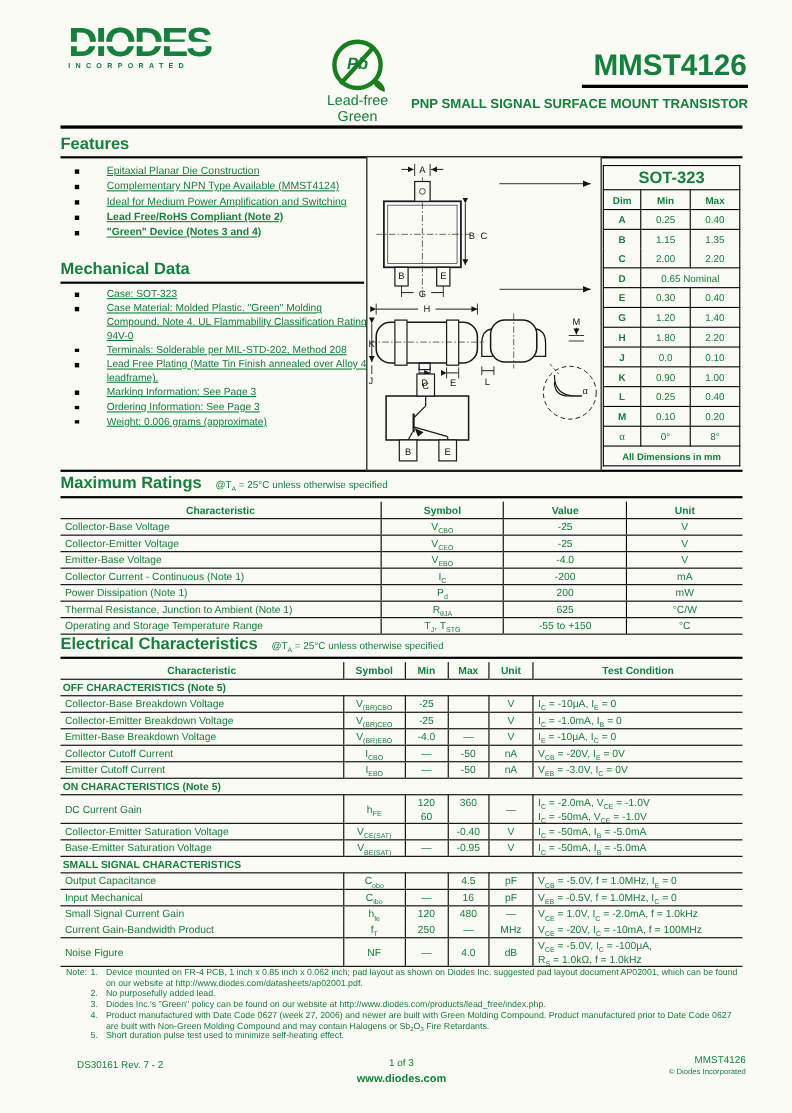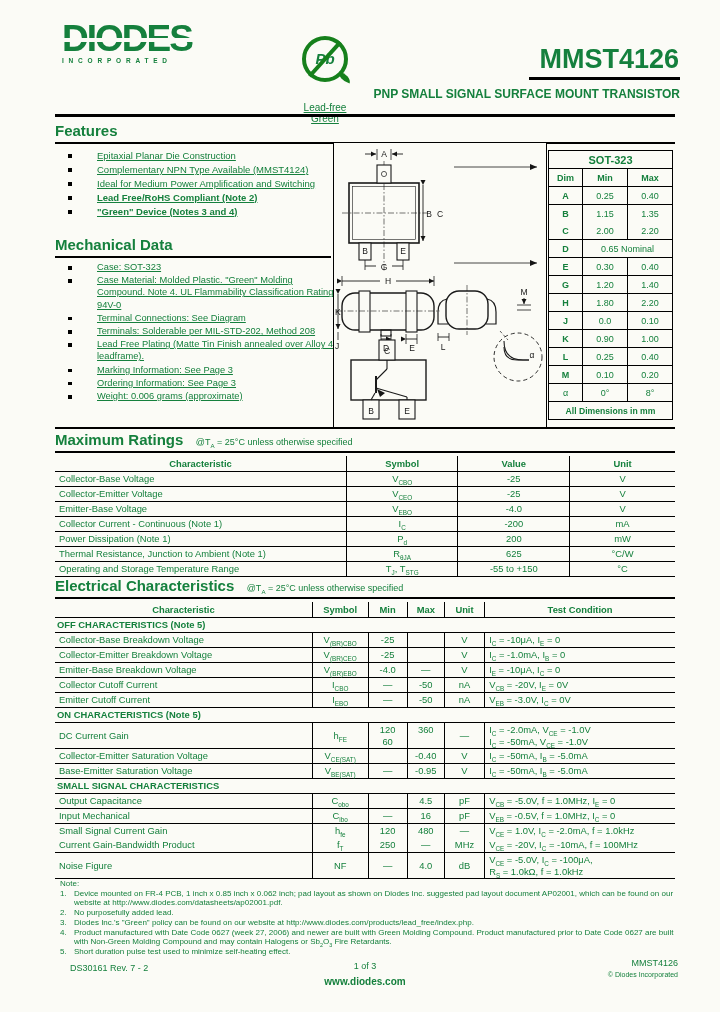--- a/index.html
+++ b/index.html
@@ -12,21 +12,21 @@
   
   .logo{position:absolute;left:62px;top:22px;width:152px;}
   .logo-word{position:relative;font-size:37px;font-weight:bold;letter-spacing:-2px;line-height:34px;}
   .logo-stripe{position:absolute;left:0;top:16px;width:142px;height:3.5px;background:#fbfbf6;}
   .logo-inc{font-size:6.5px;font-weight:bold;letter-spacing:4.8px;margin-top:1px;}
   .pb{position:absolute;left:294px;top:36px;width:62px;text-align:center;}
   .pb-circle{position:relative;width:38px;height:38px;border:4px solid #16801c;border-radius:50%;margin:0 auto;background:#fbfbf6;}
   .pb-sym{font-size:15px;font-weight:bold;font-style:italic;line-height:38px;}
   .pb-slash{position:absolute;left:17px;top:-4px;width:3.5px;height:46px;background:#16801c;transform:rotate(42deg);}
   .pb-leaf{position:absolute;right:-7px;bottom:-4px;width:13px;height:9px;background:#16801c;border-radius:0 100% 0 100%;transform:rotate(15deg);}
-  .pb-label{font-size:10px;margin-top:20px;text-decoration:underline;}
+  .pb-label{font-size:13px;margin-top:1px;}
   .part-title{position:absolute;right:40px;top:44px;font-size:27px;font-weight:bold;letter-spacing:0;
               border-bottom:3px solid #000;padding:0 1px 2px 10px;}
   .subtitle{position:absolute;right:40px;top:87px;font-size:12px;font-weight:bold;}
   .hr-top{position:absolute;left:55px;top:114px;width:620px;height:3px;background:#000;}
 
   
   .sec-head{border-bottom:2.5px solid #000;padding-bottom:2px;}
   .sec-title{font-size:15px;font-weight:bold;}
   .sec-cond{font-size:9px;margin-left:8px;}
 
@@ -42,37 +42,37 @@
 
   
   .diag-box{position:absolute;left:333px;top:142px;width:214px;height:286px;border:1.5px solid #000;box-sizing:border-box;background:#fbfbf6;}
   .diag-box svg text{font-size:8.5px;fill:#151515;}
 
   
   .dim-table{position:absolute;left:548px;top:150px;width:125px;border-collapse:collapse;font-size:9px;background:#fbfbf6;}
   .dim-table td,.dim-table th{border:1px solid #000;text-align:center;padding:2px 2px;height:13px;}
   .dim-table .nb{border-bottom:none;}
   .dim-table .nt{border-top:none;}
-  .dim-table .ttl{font-weight:bold;font-size:11px;}
+  .dim-table .ttl{font-weight:bold;font-size:15px;}
   .dim-table .ftr{font-weight:bold;font-size:8.6px;}
 
   
   #maxr{position:absolute;left:55px;top:431px;width:620px;}
   #elec{position:absolute;left:55px;top:577px;width:620px;}
   table.spec{width:100%;border-collapse:collapse;font-size:9.4px;margin-top:3px;}
   table.spec th{font-weight:bold;text-align:center;border-bottom:1.5px solid #000;padding:2px 3px;}
   table.spec td{border-bottom:1px solid #000;padding:1px 4px;text-align:center;line-height:11.5px;height:12px;vertical-align:middle;}
   table.spec td+td,table.spec th+th{border-left:1px solid #000;}
   table.spec td.l{text-align:left;}
   table.spec tr.sec td{font-weight:bold;text-align:left;border-left:none;padding:1px 2px;}
   table.spec tr.grp td{border-bottom:none;}
   table.spec tr.last td{border-bottom:1.5px solid #000;}
 
   
-  #notes{position:absolute;left:60px;top:879px;width:618px;font-size:8px;line-height:9.7px;display:flex;flex-direction:column;}
+  #notes{position:absolute;left:60px;top:879px;width:618px;font-size:8px;line-height:9.7px;display:flex;}
   .note-label{width:35px;}
   .note-row{display:flex;}
   .note-n{width:14px;flex:none;}
   .note-t{flex:1;}
 
   
   .f-left{position:absolute;left:70px;top:963px;font-size:9px;}
   .f-page{position:absolute;left:55px;top:961px;width:620px;text-align:center;font-size:9px;}
   .f-url{position:absolute;left:55px;top:976px;width:620px;text-align:center;font-size:10px;font-weight:bold;}
   .f-part{position:absolute;right:42px;top:958px;font-size:9px;text-align:right;}
@@ -114,21 +114,20 @@
     <li class="b">Lead Free/RoHS Compliant (Note 2)</li>
     <li class="b">"Green" Device (Notes 3 and 4)</li>
   </ul>
 
   <div id="mech-head" class="sec-head">
     <span class="sec-title">Mechanical Data</span>
   </div>
   <ul class="mech-list bullet-list">
     <li>Case: SOT-323</li>
     <li>Case Material:  Molded Plastic. "Green" Molding Compound. Note 4.  UL Flammability Classification Rating 94V-0</li>
-    <li>Terminal Connections: See Diagram</li>
     <li>Terminals:  Solderable per MIL-STD-202, Method 208</li>
     <li>Lead Free Plating (Matte Tin Finish annealed over Alloy 42 leadframe).</li>
     <li>Marking Information: See Page 3</li>
     <li>Ordering Information: See Page 3</li>
     <li>Weight: 0.006 grams (approximate)</li>
   </ul>
   <div class="divider-low"></div>
 
   <div class="diag-box">
     <svg width="211" height="283" viewBox="0 0 211 283">

